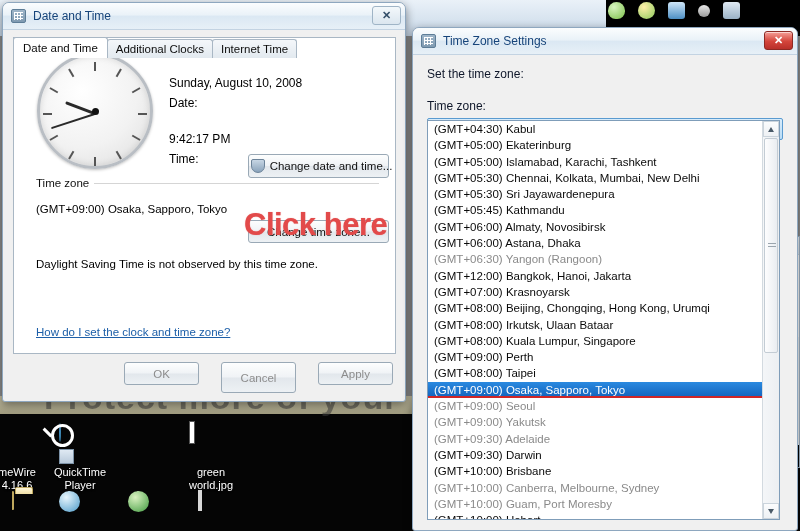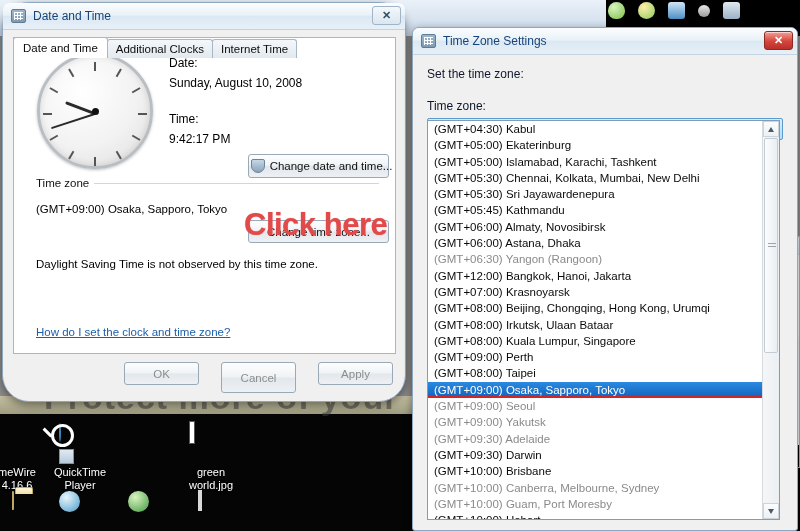--- a/index.html
+++ b/index.html
@@ -97,21 +97,21 @@
     color: #35506a;
   }
   .closebtn.red {
     background: linear-gradient(#f5a098,#d4453b 55%,#b9302a);
     border: 1px solid #8d2a24;
     color: #fff;
     box-shadow: inset 0 1px 0 rgba(255,255,255,.55);
   }
 
   
-  #dt-window { left: 2px; top: 2px; width: 404px; height: 400px; border-radius: 27px; }
+  #dt-window { left: 2px; top: 2px; width: 404px; height: 400px; }
   .tabstrip {
     display: flex; align-items: flex-end;
     padding: 7px 0 0 10px; height: 28px;
     position: relative; z-index: 2;
   }
   .tab {
     font-size: 11.5px; color: #0d0d0d;
     padding: 3px 8px 3px 8px;
     border: 1px solid #a9b7c4;
     border-bottom: none;
@@ -149,21 +149,21 @@
     position: absolute; left: 50%; background: #2a2a2a;
     transform-origin: 50% 100%;
   }
   .clock .hand-h { width: 3px; height: 32px; top: 26px; margin-left: -1.5px; border-radius: 2px; }
   .clock .hand-m { width: 2px; height: 46px; top: 12px; margin-left: -1px; border-radius: 2px; }
   .clock .pin {
     position: absolute; left: 50%; top: 50%;
     width: 7px; height: 7px; margin: -3.5px 0 0 -3.5px;
     background: #111; border-radius: 50%;
   }
-  .fieldlabel { font-size: 12px; color: #000; }
+  .fieldlabel { font-size: 12px; color: #000; margin-top: 40px; }
   .fieldvalue { font-size: 12px; color: #000; }
   .vbutton {
     background: linear-gradient(#fdfefe 0%, #f0f3f6 48%, #e2e7ec 52%, #edf1f4 100%);
     border: 1px solid #9aa9b6;
     border-radius: 3px;
     font-size: 11.5px; color: #111;
     display: inline-flex; align-items: center; justify-content: center;
     cursor: pointer; white-space: nowrap;
   }
   .vbutton.disabled { color: #8d8d8d; }

